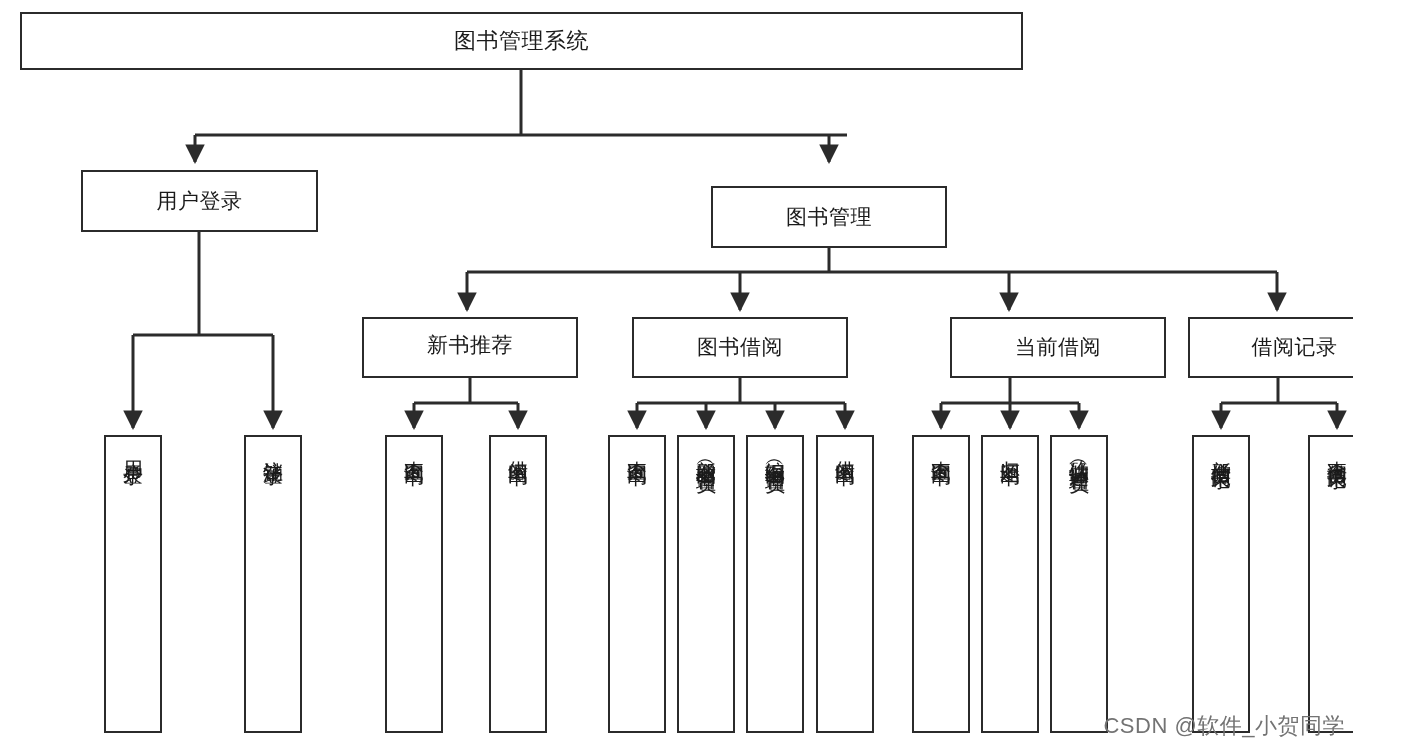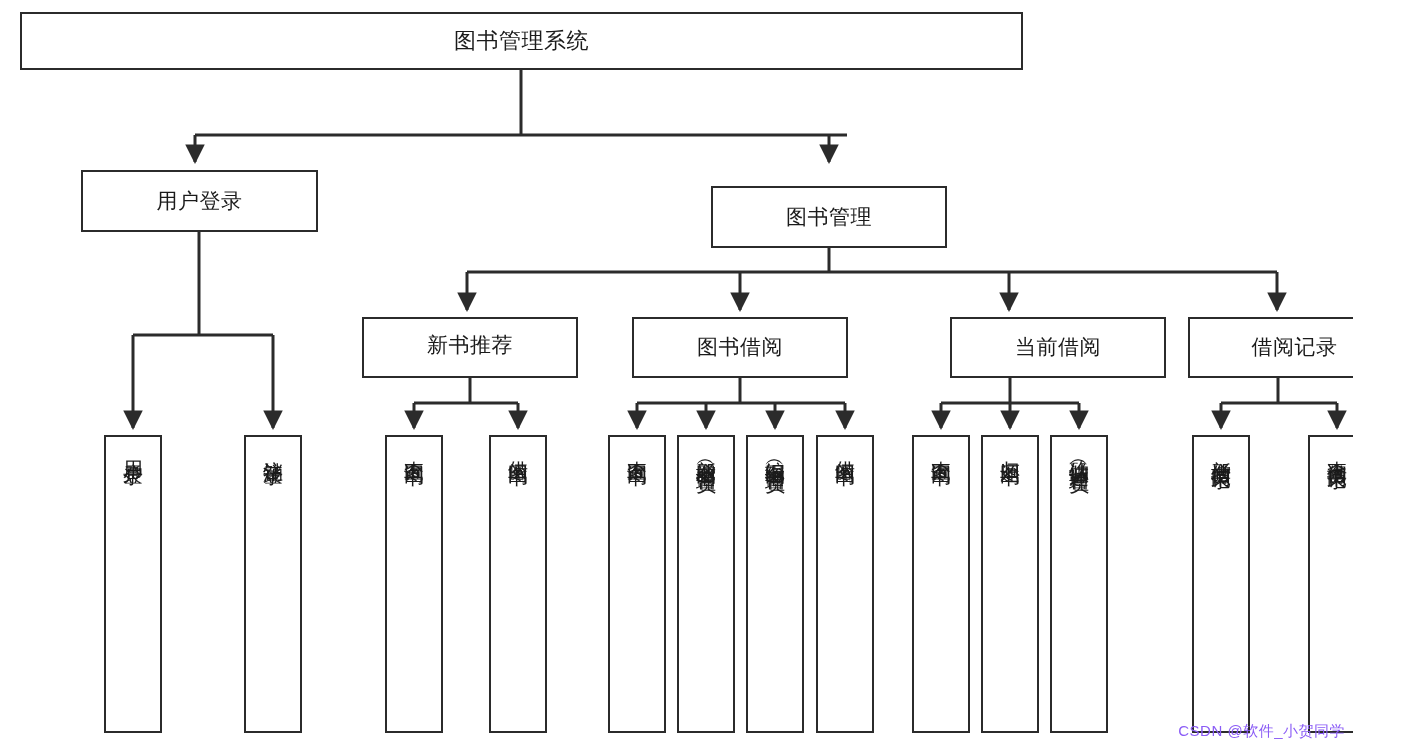--- a/index.html
+++ b/index.html
@@ -61,22 +61,22 @@
     text-orientation: upright;
     font-size: 20px;
     line-height: 1.25;
     letter-spacing: 2px;
     white-space: nowrap;
   }
   #watermark {
     position: absolute;
     right: 8px;
     bottom: 6px;
-    font-size: 15px;
-    color: #8b5cf6;
+    font-size: 22px;
+    color: #737373;
     letter-spacing: 0.5px;
     z-index: 5;
     white-space: nowrap;
   }
 </style>
 </head>
 <body>
 
 <div id="canvas">
 

